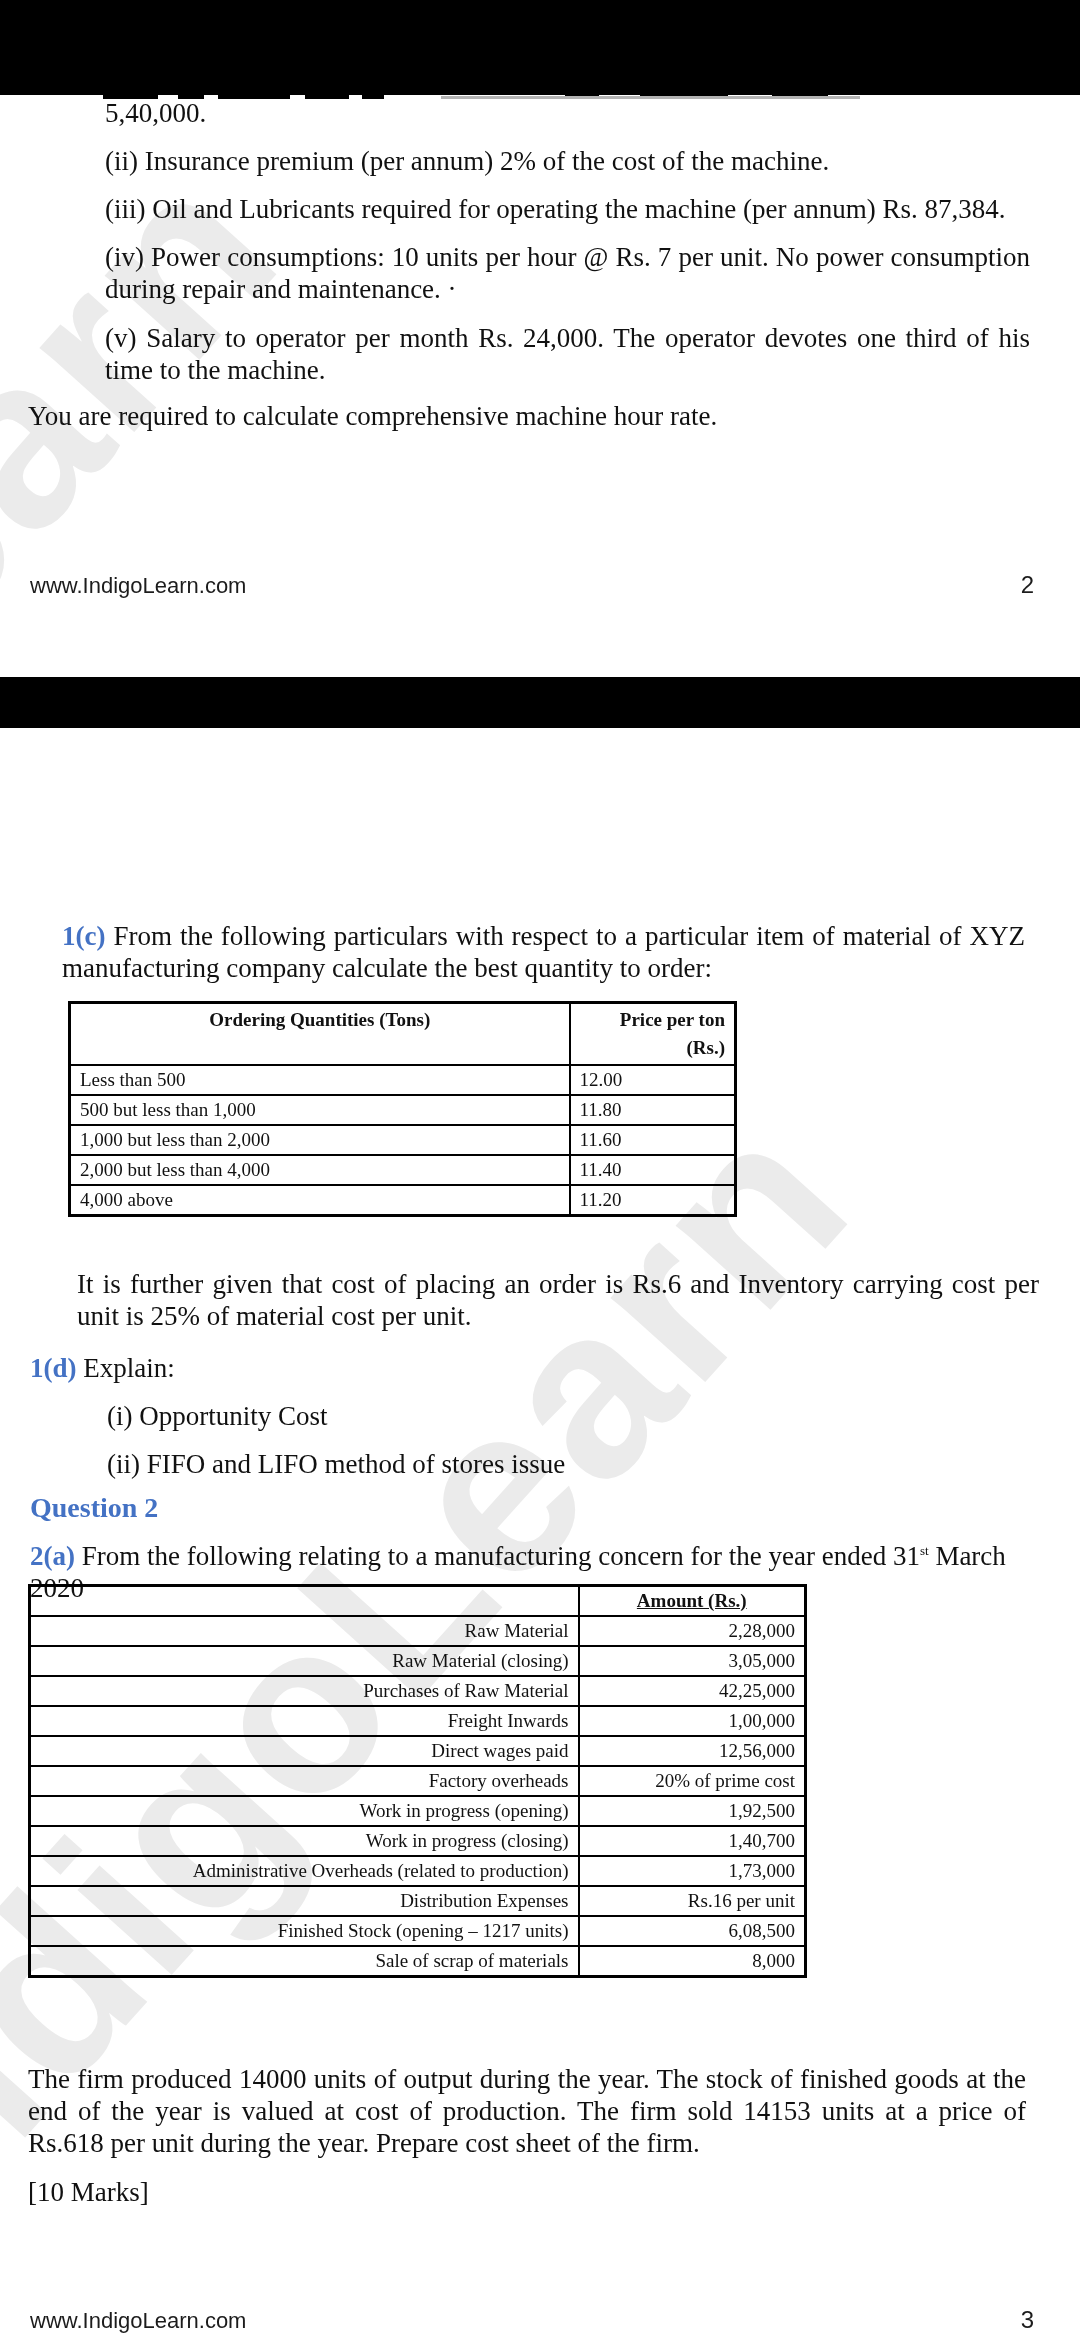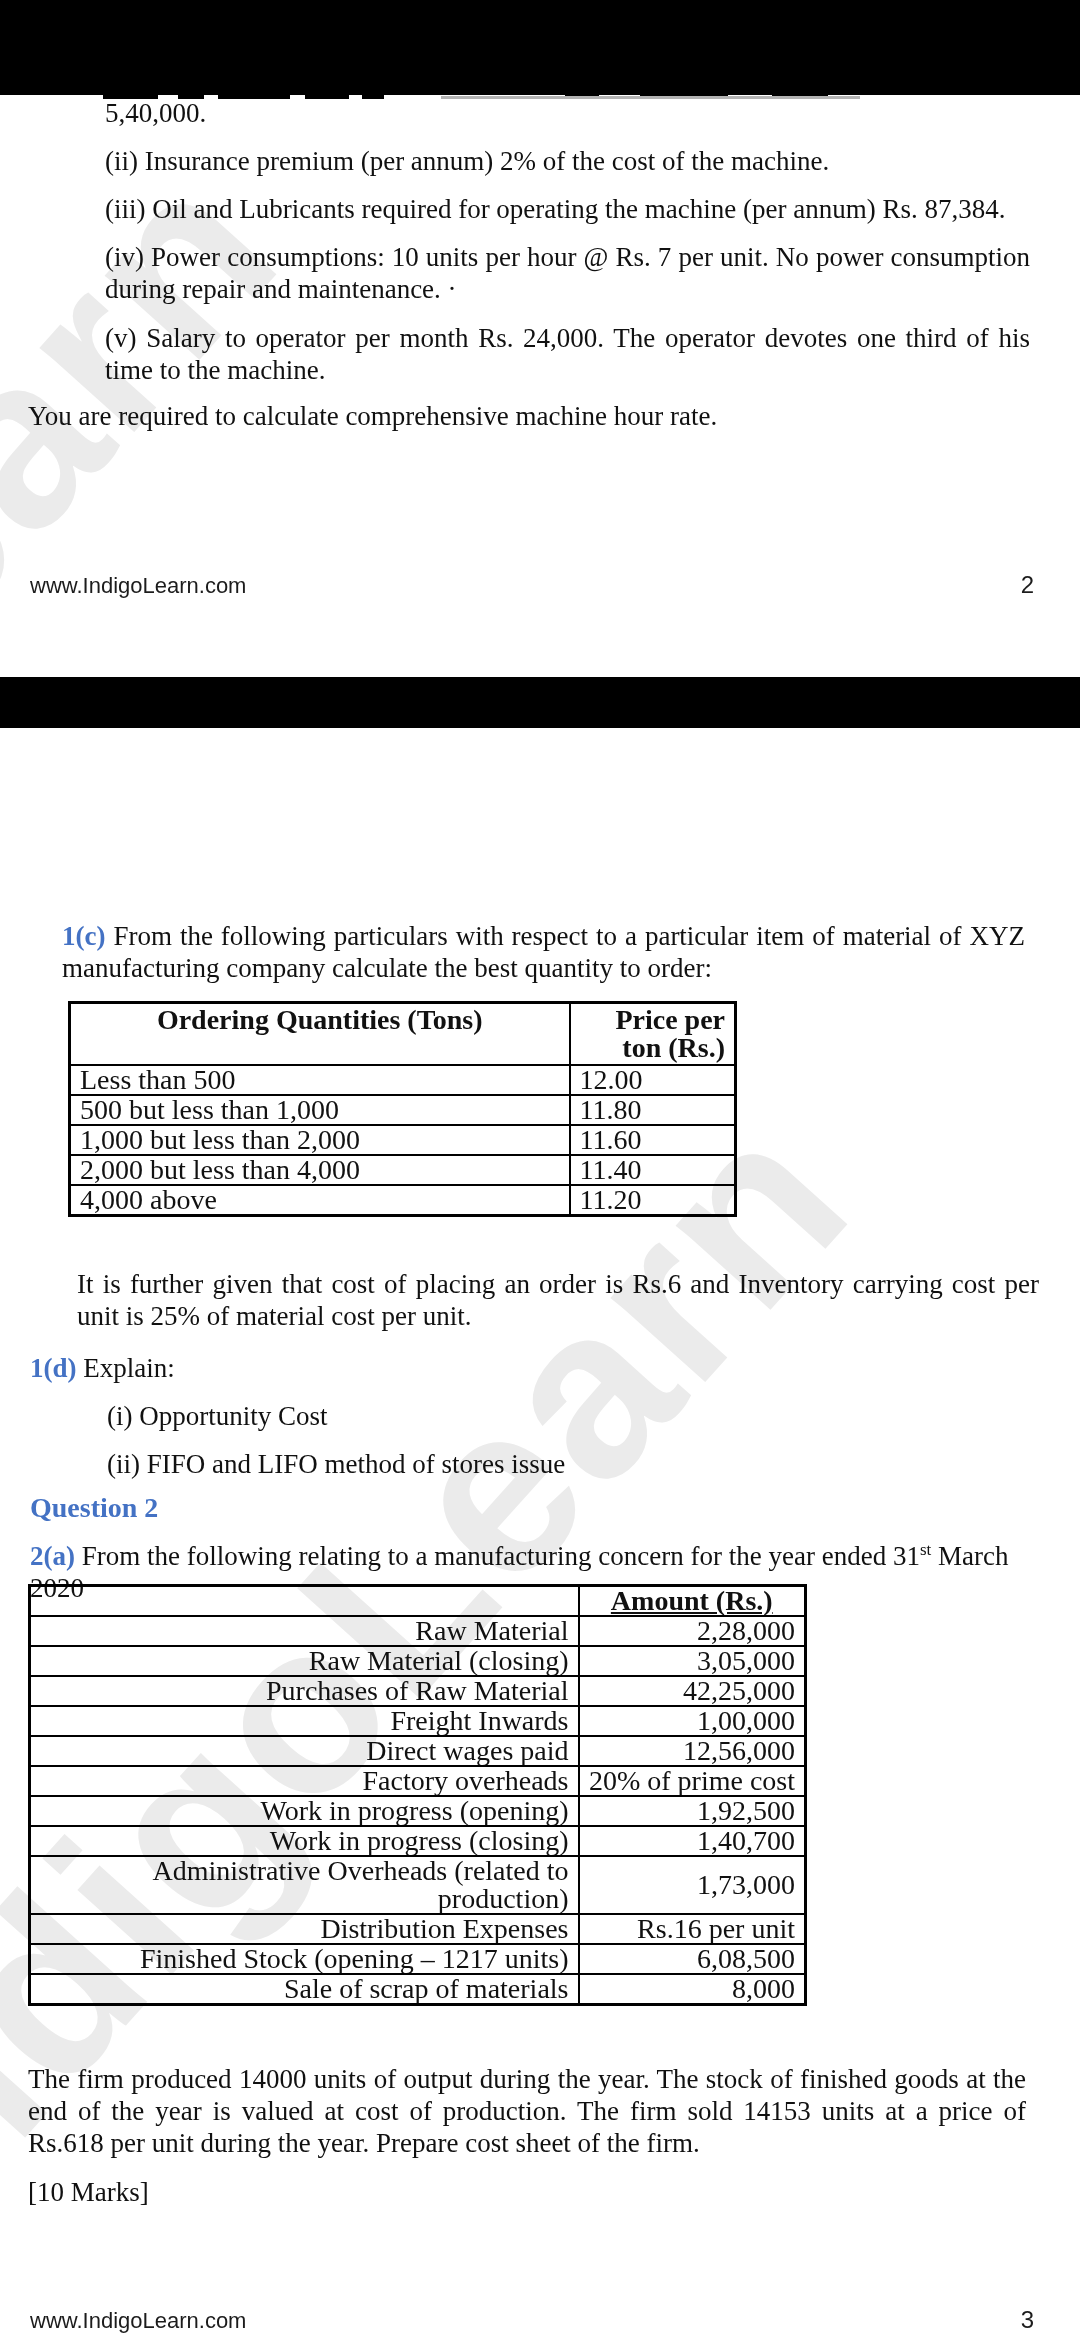--- a/index.html
+++ b/index.html
@@ -21,26 +21,26 @@
     transform-origin:0 50%; transform:rotate(-48deg);
     pointer-events:none; user-select:none;
   }
   .wm2 { left:-721px; top:1120px; }
   .wm3 { left:-150px; top:1342px; }
 
   .blk { position:absolute; margin:0; font-size:27px; line-height:32px; z-index:1; }
   .justify { text-align:justify; }
   .blue { color:#4472C4; font-weight:bold; }
   .q2head { font-size:28px; font-weight:bold; color:#4472C4; }
-  sup.ord { font-size:17px; line-height:0; }
+  sup.ord { font-size:13px; line-height:0; }
 
   table { position:absolute; border-collapse:collapse; table-layout:fixed; z-index:1; background:transparent; }
   table, th, td { border:2px solid #000; }
   table { border-width:3px; }
-  th, td { padding:0 9px; font-size:28px; line-height:28px; overflow:hidden; }
+  th, td { padding:0 9px; font-size:19px; line-height:28px; overflow:hidden; }
   th { font-weight:bold; }
 
   .order-table { left:68px; top:273px; width:666px; }
   .order-table thead th { height:58px; vertical-align:top; padding-top:2px; }
   .order-table thead th:first-child { text-align:center; }
   .order-table thead th:last-child  { text-align:right; }
   .order-table td { height:28px; text-align:left; vertical-align:middle; }
 
   .amount-table { left:28px; top:856px; width:776px; }
   .amount-table thead th { height:27px; vertical-align:middle;text-decoration:underline; }

